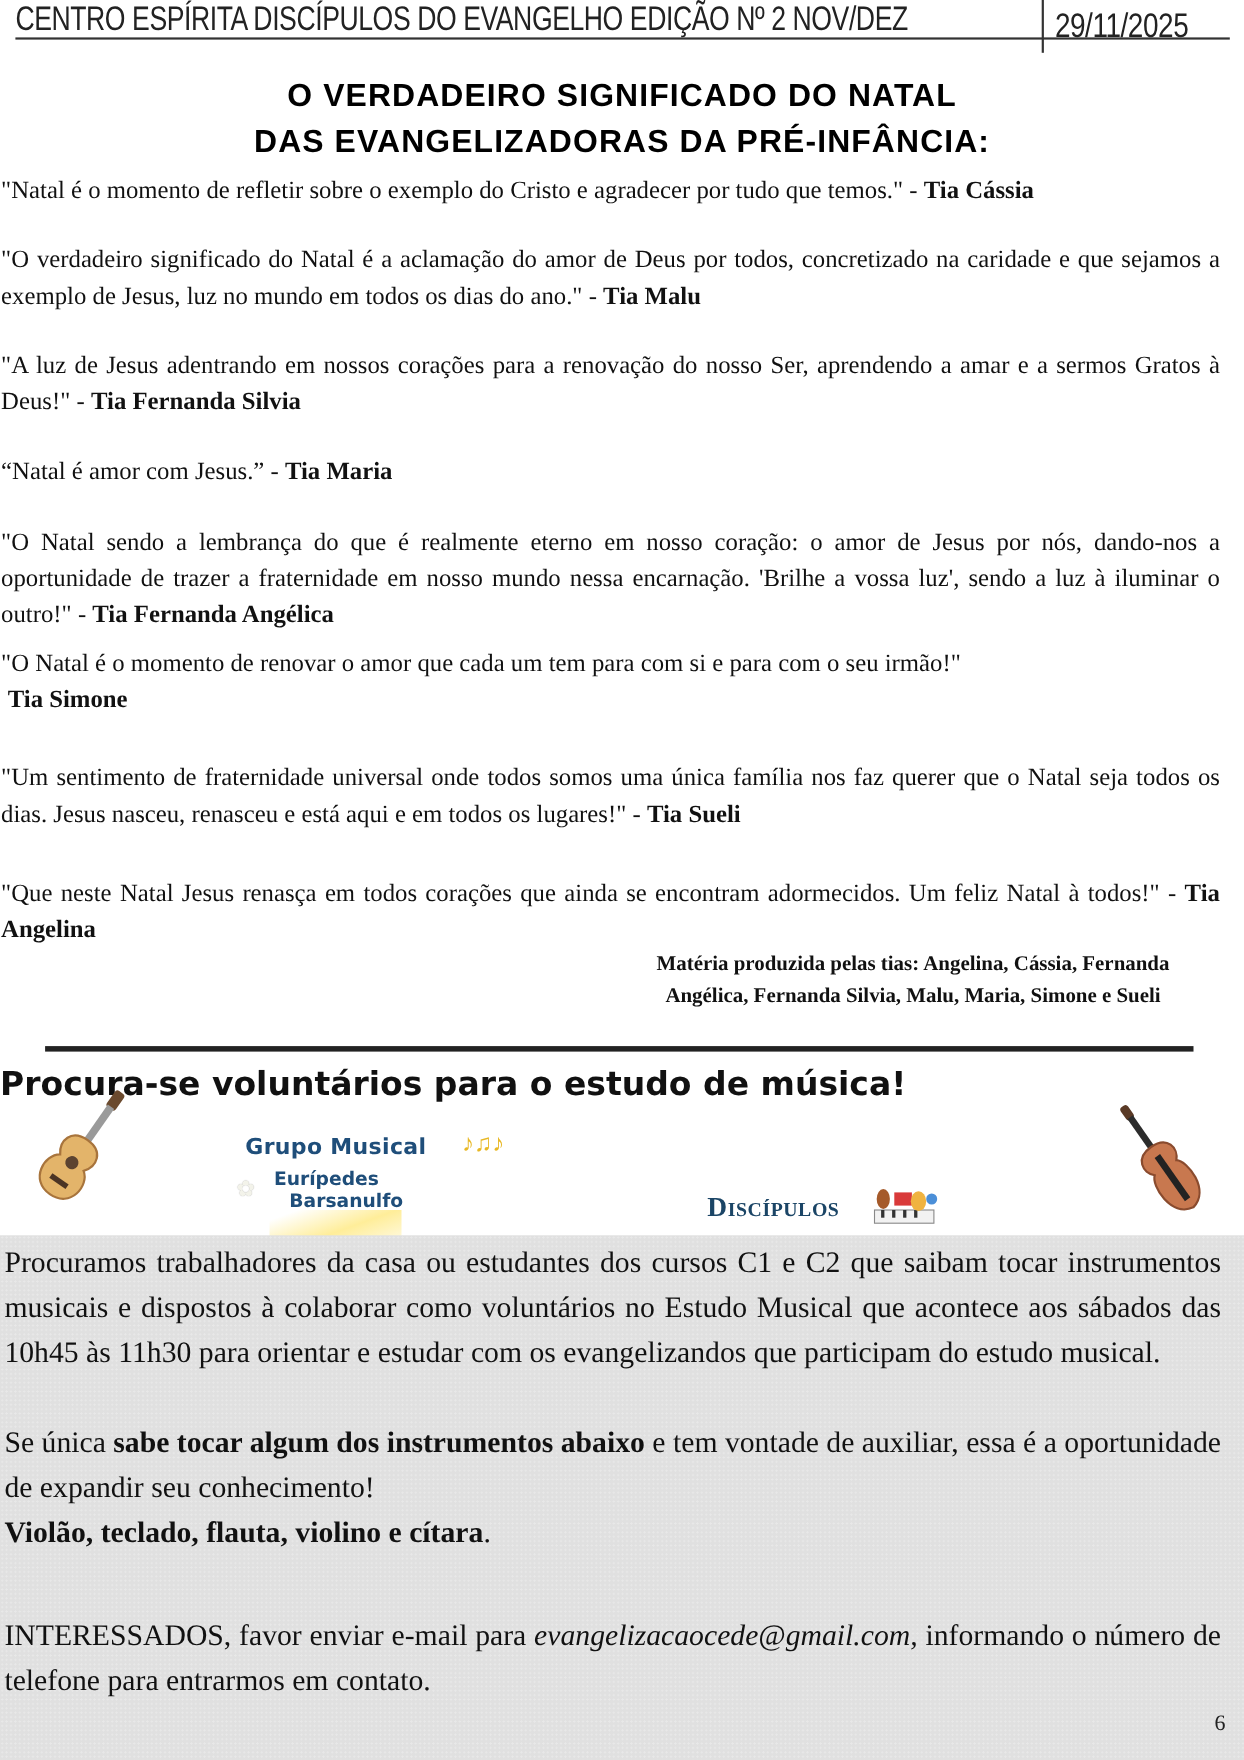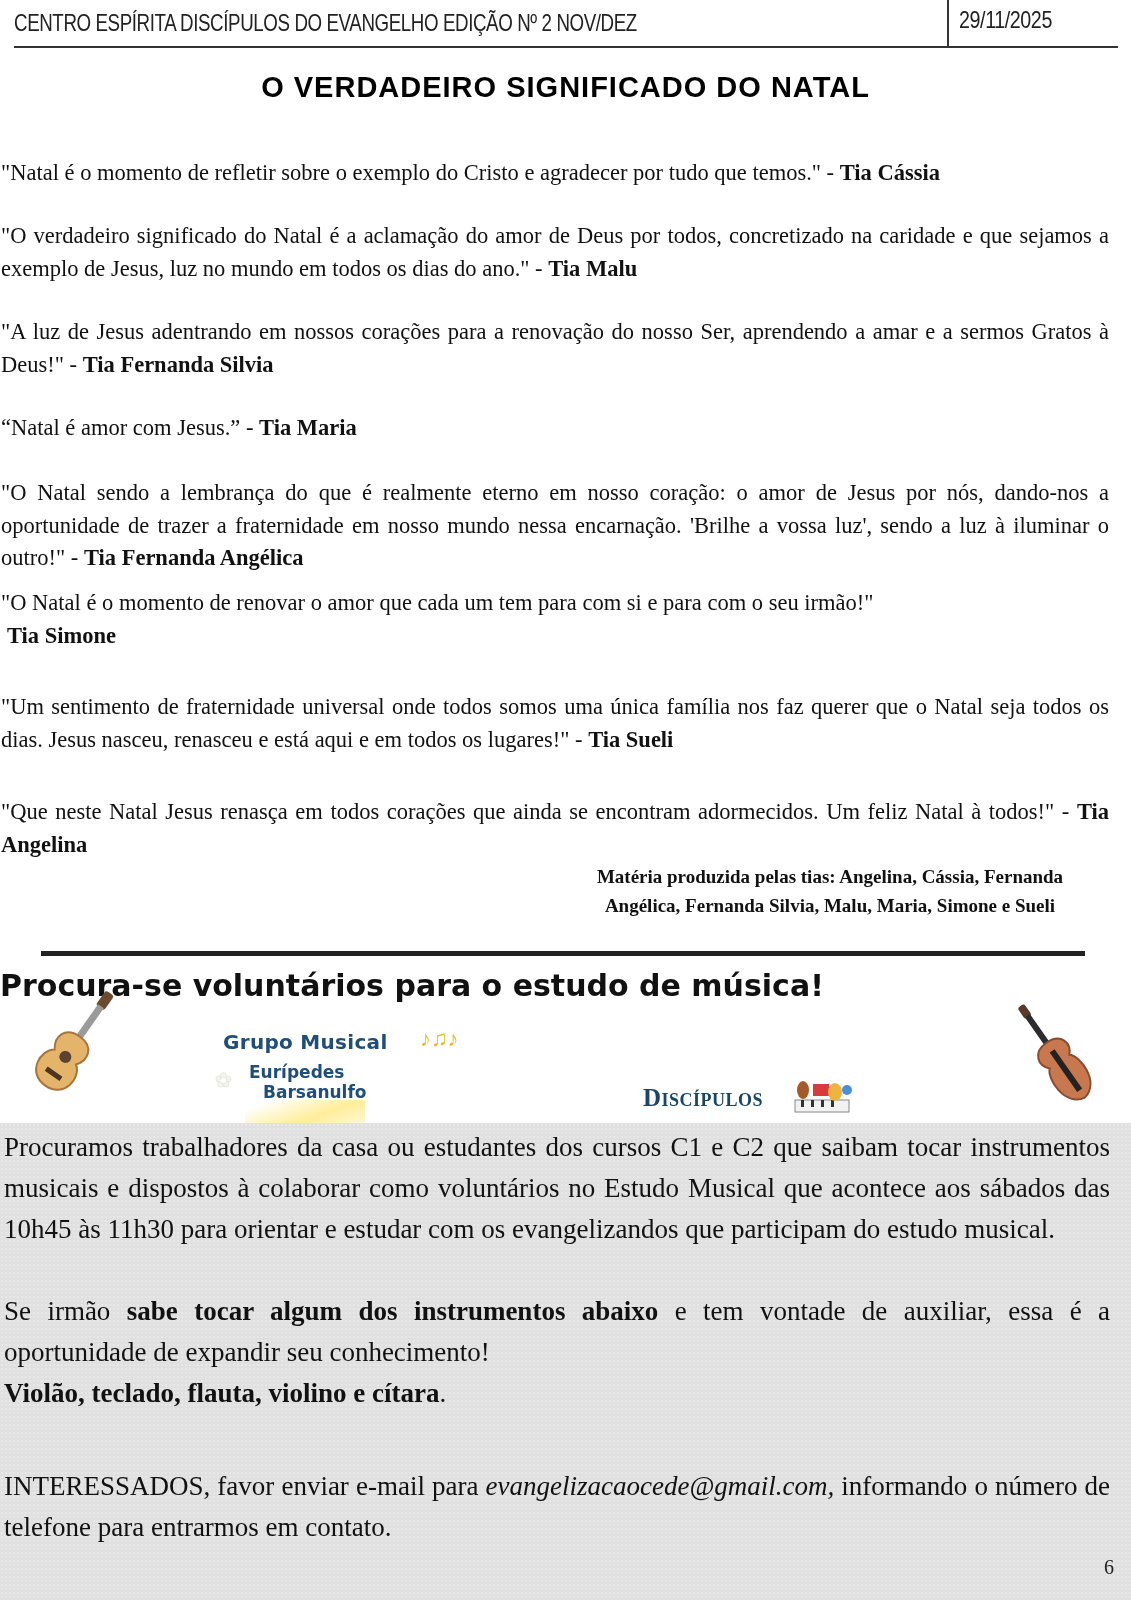--- a/index.html
+++ b/index.html
@@ -1,24 +1,24 @@
 <!DOCTYPE html>
 <html><head>
 <meta charset="utf-8">
 <style>
   * { box-sizing: border-box; margin: 0; padding: 0; }
   html, body { width: 1131px; height: 1600px; background: #ffffff; overflow: hidden; }
   body { position: relative; font-family: "Liberation Serif", serif; color: #111; }
 
   .masthead {
-    position: absolute; left: 14px; top: 0; width: 1104px; height: 48px;
+    position: absolute; left: 14px; top: 0; width: 1104px; height: 36px;
     border-bottom: 2px solid #333;
     display: flex; align-items: center;
     font-family: "Liberation Sans", sans-serif;
-    font-size: 24px; color: #222; letter-spacing: -0.5px;
+    font-size: 31px; color: #222; letter-spacing: -0.5px;
     transform-origin: left top;
   }
   .masthead .org { transform: scaleX(0.78); transform-origin: left center; white-space: nowrap; width: 935px; }
   .masthead .sep { position: absolute; left: 933px; top: 0; height: 48px; border-left: 2px solid #333; }
   .masthead .date { position: absolute; left: 945px; top: 6px; white-space: nowrap; transform: scaleX(0.82); transform-origin: left center; }
 
   .title {
     position: absolute; left: 0; width: 1131px; top: 66px; text-align: center;
     font-family: "Liberation Sans", sans-serif; font-weight: bold;
     font-size: 29px; line-height: 42px; letter-spacing: 1px; color: #000;
@@ -79,20 +79,21 @@
 <body>
 
 <header class="masthead">
   <span class="org">CENTRO ESPÍRITA DISCÍPULOS DO EVANGELHO  EDIÇÃO  Nº 2   NOV/DEZ</span>
   <span class="sep"></span>
   <span class="date">29/11/2025</span>
 </header>
 
 <h1 class="title">
   <div>O VERDADEIRO SIGNIFICADO DO NATAL</div>
+  <div>DAS EVANGELIZADORAS DA PRÉ-INFÂNCIA:</div>
 </h1>
 
 <section class="quotes">
   <p class="quote" style="top:0px">
     <span>"Natal é o momento de refletir sobre o exemplo do Cristo e agradecer por tudo que temos." - </span><b>Tia Cássia</b>
   </p>
   <p class="quote" style="top:63px">
     <span>"O verdadeiro significado do Natal é a aclamação do amor de Deus por todos, concretizado na caridade e que sejamos a exemplo de Jesus, luz no mundo em todos os dias do ano." - </span><b>Tia Malu</b>
   </p>
   <p class="quote" style="top:159px">
@@ -164,21 +165,21 @@
     <rect x="26" y="12" width="16" height="12" fill="#d93a3a"></rect>
     <ellipse cx="48" cy="20" rx="7" ry="9" fill="#f0b340"></ellipse>
     <circle cx="60" cy="18" r="5" fill="#4b8fd8"></circle>
   </svg>
   <span class="d2">que tocam</span>
 </div>
 
 <section class="panel">
   <p style="top:4px">Procuramos trabalhadores da casa ou estudantes dos cursos C1 e C2 que saibam tocar instrumentos musicais e dispostos à colaborar como voluntários no Estudo Musical que acontece aos sábados das 10h45 às 11h30 para orientar e estudar com os evangelizandos que participam do estudo musical.</p>
   <p style="top:168px">
-    <span>Se irmão </span><b>sabe tocar algum dos instrumentos abaixo</b><span> e tem vontade de auxiliar, essa é a oportunidade de expandir seu conhecimento!</span>
+    <span>Se única </span><b>sabe tocar algum dos instrumentos abaixo</b><span> e tem vontade de auxiliar, essa é a oportunidade de expandir seu conhecimento!</span>
   </p>
   <p style="top:250px">
     <b>Violão, teclado, flauta, violino e cítara</b><span>.</span>
   </p>
   <p style="top:343px">
     <span>INTERESSADOS, favor enviar e-mail para </span><i>evangelizacaocede@gmail.com,</i><span> informando o número de telefone para entrarmos em contato.</span>
   </p>
 </section>
 <span class="page-num">6</span>
 

